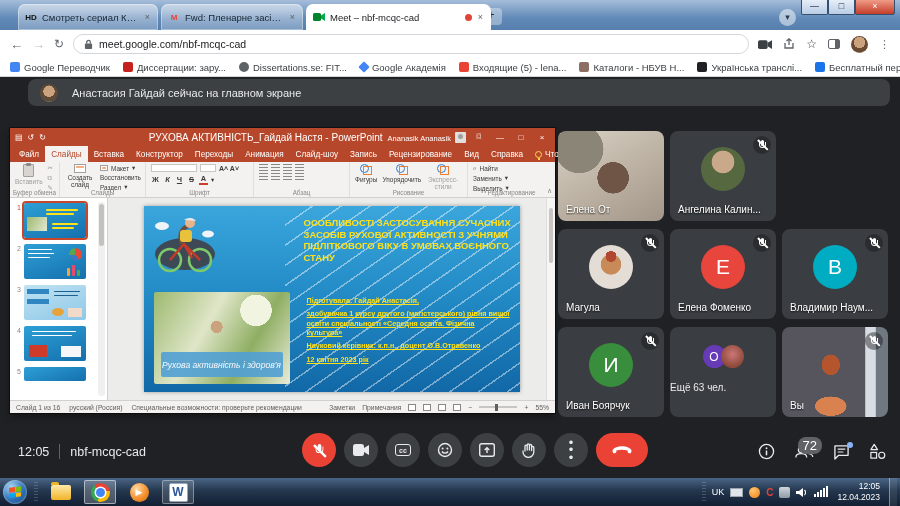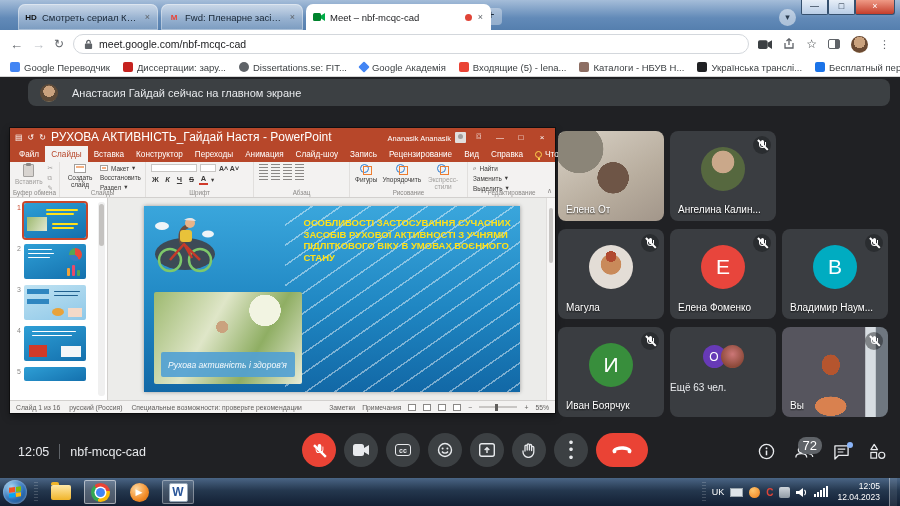--- a/index.html
+++ b/index.html
@@ -117,21 +117,21 @@
     border-radius:8px;padding:1px 5px}
   .bluedot{position:absolute;top:-2px;right:-3px;width:6px;height:6px;border-radius:50%;background:#8ab4f8}
   .relic{position:relative}
 
   
   .ppt{position:absolute;left:10px;top:51px;width:545px;height:285px;background:#f3f2f1;
     box-shadow:0 0 0 1px rgba(0,0,0,.45),0 3px 8px rgba(0,0,0,.4)}
   .ppt-tb{height:18px;background:#b7472a;display:flex;align-items:center;color:#fff;
     font-size:7.5px;padding:0 5px;gap:5px}
   .qat{display:flex;gap:5px;font-size:8px}
-  .ppt-title{flex:1;text-align:left;font-size:12px;white-space:nowrap;overflow:hidden}
+  .ppt-title{flex:1;text-align:right;font-size:10px;white-space:nowrap;overflow:hidden}
   .acct{display:flex;align-items:flex-end;gap:4px}
   .acctav{width:11px;height:11px;background:#e1dfdd;border-radius:1px;position:relative}
   .acctav::after{content:"";position:absolute;left:3px;top:2px;width:5px;height:5px;border-radius:50%;background:#a19f9d}
   .pwb{width:16px;text-align:center;font-size:8px}
   .ppt-menu{height:16px;background:#b7472a;display:flex;align-items:center;color:#fff;
     font-size:8.2px;padding:0 3px}
   .mtab{padding:0 6px;height:16px;display:flex;align-items:center;white-space:nowrap}
   .mtab.sel{background:#f3f2f1;color:#b7472a}
   .tellme{display:flex;align-items:center;gap:3px;padding:0 6px;white-space:nowrap}
   .bulb{width:7px;height:7px;border:1px solid #ffd34d;border-radius:50%;position:relative}
@@ -181,21 +181,21 @@
   .vscroll::after{content:"";position:absolute;left:2px;right:2px;top:10px;height:55px;background:#c8c6c4;border-radius:2px}
 
   .slide{position:relative;width:376px;height:186px;margin-top:8px;overflow:hidden;
     background:linear-gradient(180deg,#3aa6dc 0%,#1f86c2 55%,#1268a6 100%);
     box-shadow:0 0 4px rgba(0,0,0,.35)}
   .stripes{position:absolute;right:0;top:0;width:235px;height:100%;pointer-events:none;
     background:repeating-linear-gradient(145deg,transparent 0 15px,rgba(255,255,255,.55) 15px 16.5px);opacity:.8}
   .stitle{position:absolute;left:160px;top:11px;width:210px;font-size:9.5px;line-height:1.22;
     font-weight:bold;color:#ffe11a}
   .cyc{position:absolute;left:8px;top:8px}
-  .photo{position:absolute;left:10px;top:86px;width:148px;height:92px;border-radius:2px;
+  .photo{position:absolute;left:10px;top:86px;width:136px;height:92px;border-radius:2px;
     background:
      radial-gradient(circle 10px at 46% 38%,#caa27e 0 60%,transparent 61%),
      radial-gradient(circle 26px at 75% 20%,#f2f4e2 0 60%,transparent 61%),
      linear-gradient(120deg,#9db96f,#dfe6c8 38%,#8fae63 68%,#e9ecd8)}
   .pcaption{position:absolute;left:7px;right:7px;bottom:7px;height:25px;border-radius:2px;
     background:rgba(80,160,212,.9);display:flex;align-items:center;justify-content:center;
     font-size:8.6px;font-style:italic;color:#f4f9fc}
   .sbody{position:absolute;left:163px;top:90px;width:205px;font-size:7.2px;font-weight:bold;
     color:#ffe11a;line-height:1.3}
   .sbody p{margin-bottom:4px;text-decoration:underline}
@@ -537,20 +537,26 @@
               <circle cx="38" cy="9" r="5" fill="#e8b48a"></circle>
               <path d="M32 6 a7 5 0 0 1 12 1 Z" fill="#e2e6ea"></path>
               <rect x="28" y="16" width="12" height="12" rx="3" fill="#e8c23a"></rect>
               <ellipse cx="10" cy="12" rx="7" ry="4" fill="#eef4f8"></ellipse>
               <ellipse cx="56" cy="20" rx="6" ry="3.5" fill="#eef4f8"></ellipse>
             </svg>
             <div class="stitle">ОСОБЛИВОСТІ ЗАСТОСУВАННЯ СУЧАСНИХ ЗАСОБІВ РУХОВОЇ АКТИВНОСТІ З УЧНЯМИ ПІДЛІТКОВОГО ВІКУ В УМОВАХ ВОЄННОГО СТАНУ</div>
             <div class="photo">
               <div class="pcaption">Рухова активність і здоров'я</div>
             </div>
+            <div class="sbody">
+              <p>Підготувала: Гайдай Анастасія,</p>
+              <p>здобувачка 1 курсу другого (магістерського) рівня вищої освіти спеціальності «Середня освіта. Фізична культура»</p>
+              <p>Науковий керівник: к.п.н., доцент О.В.Отравенко</p>
+              <p>12 квітня 2023 рік</p>
+            </div>
           </div>
           <div class="vscroll"></div>
         </div>
       </div>
 
       <div class="ppt-status">
         <span>Слайд 1 из 16</span>
         <span>русский (Россия)</span>
         <span>Специальные возможности: проверьте рекомендации</span>
         <span class="psr">

